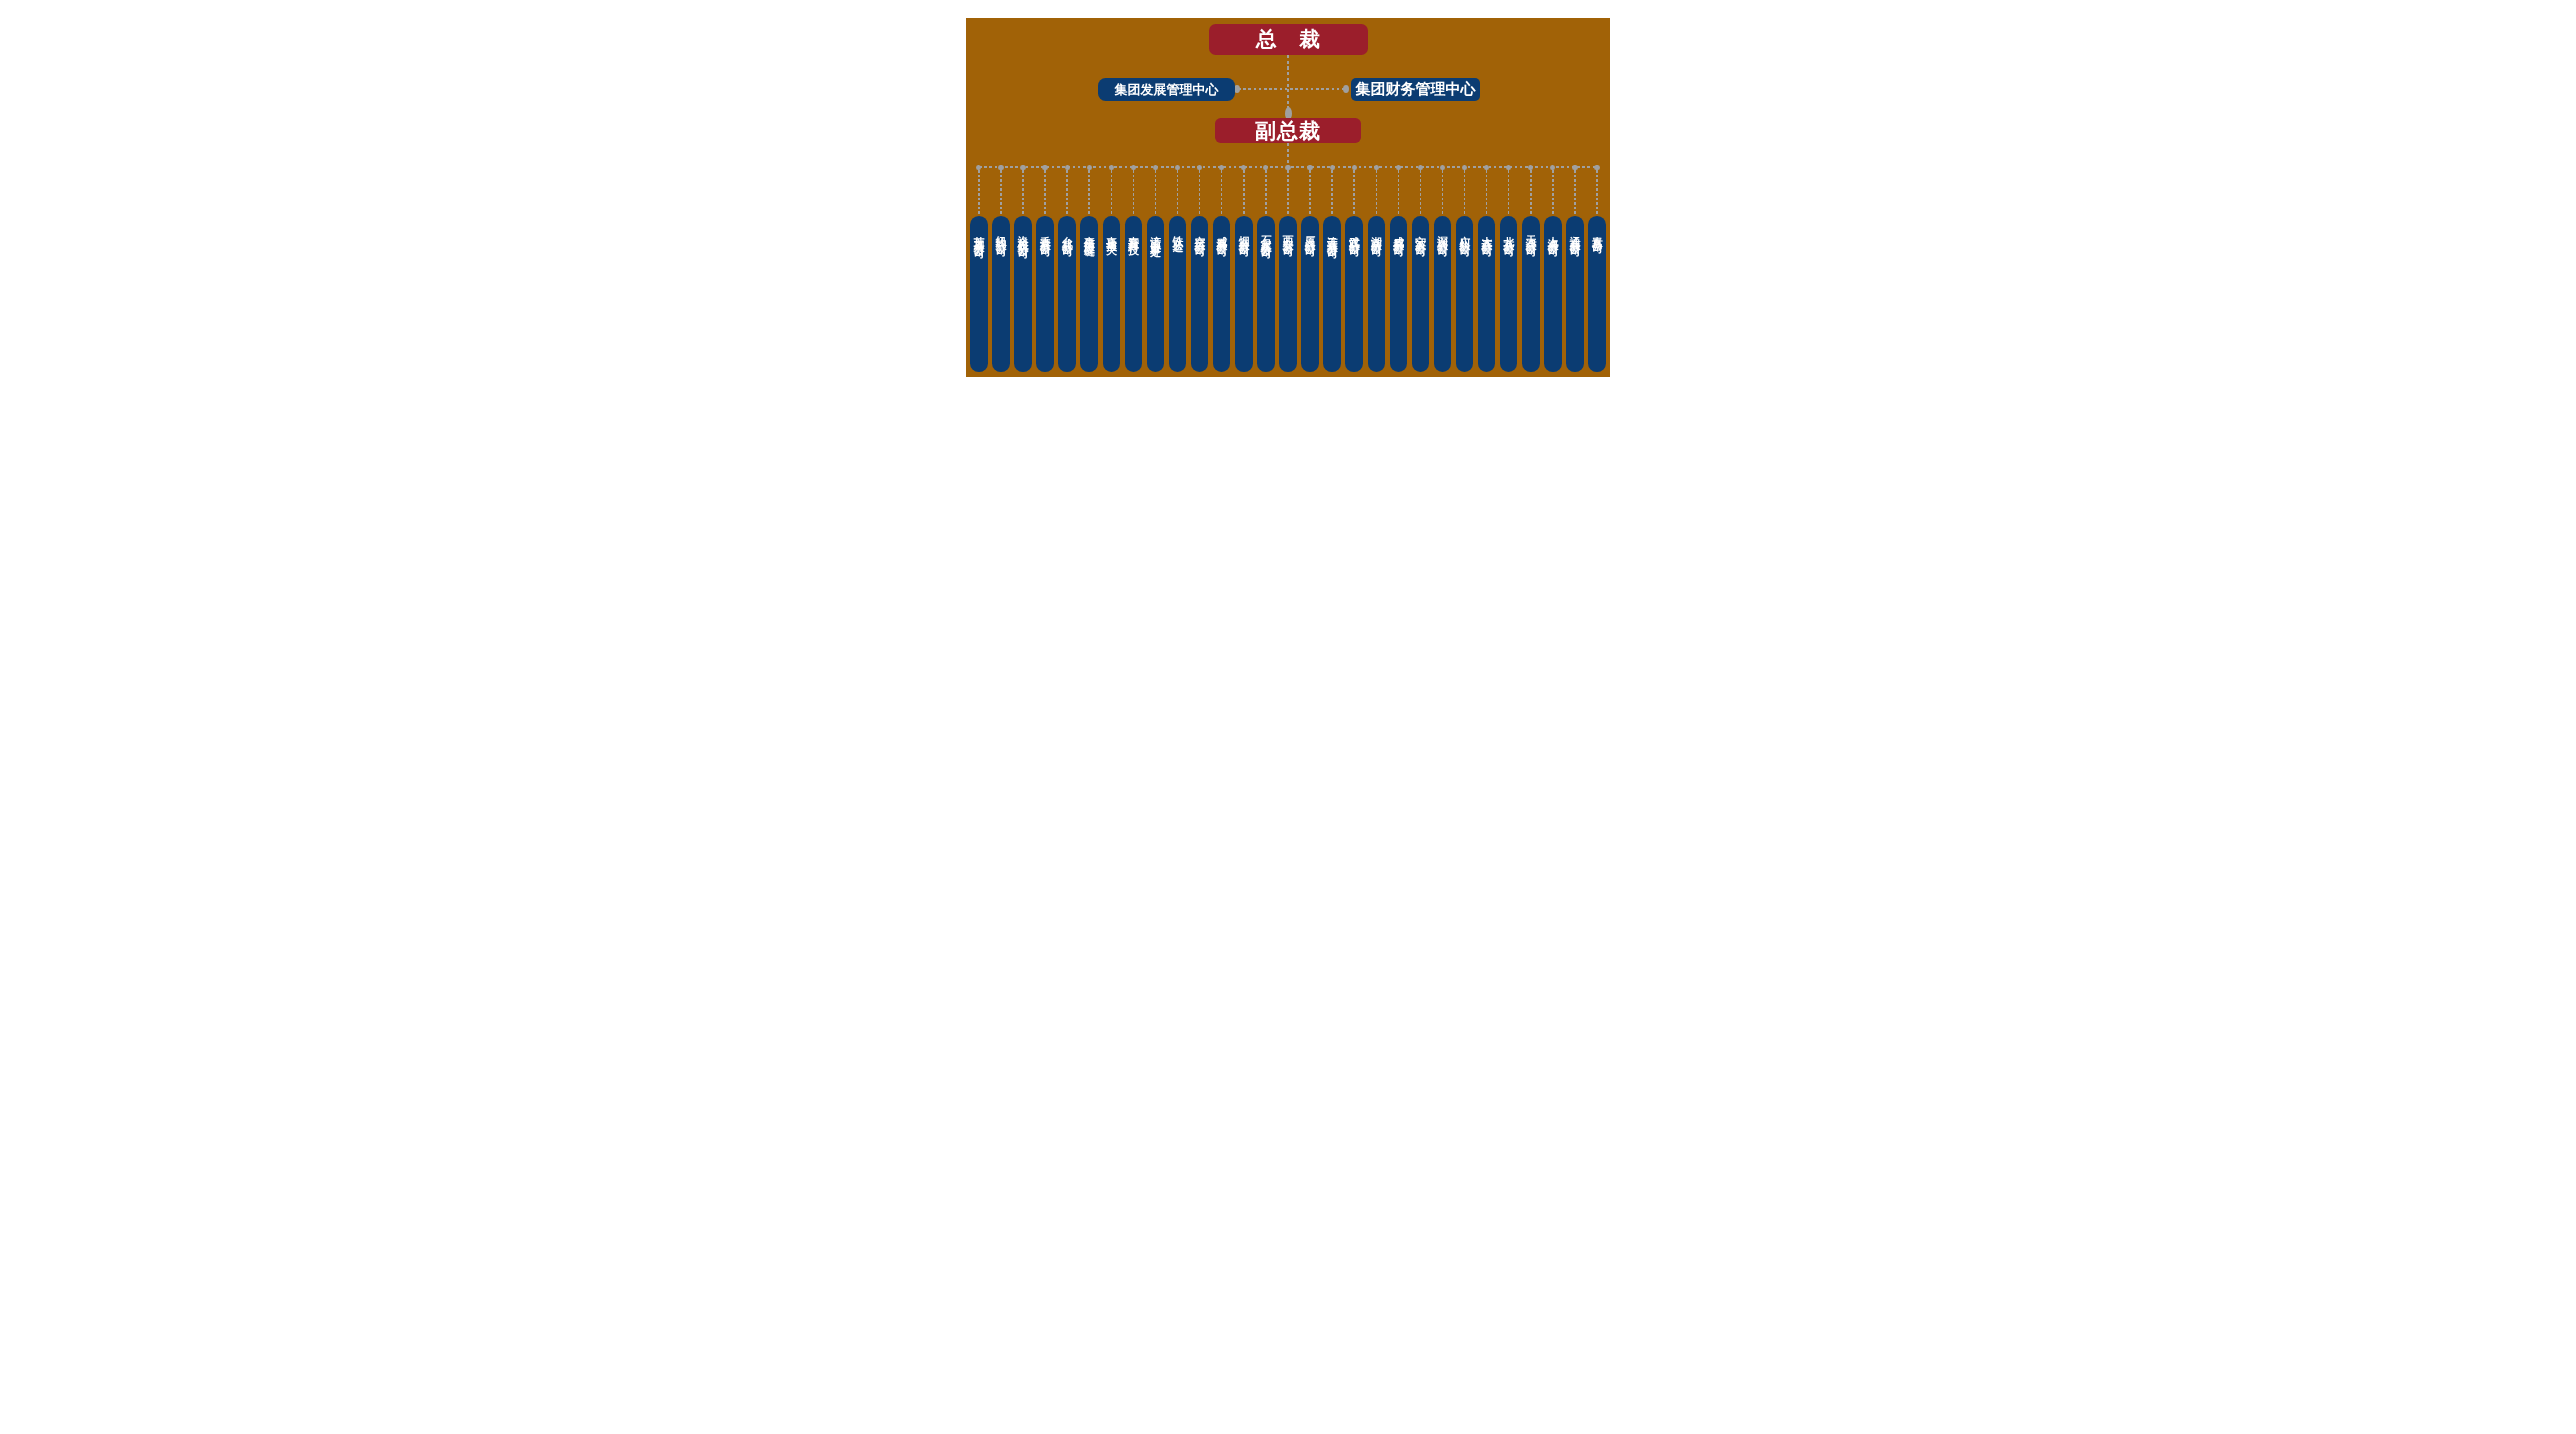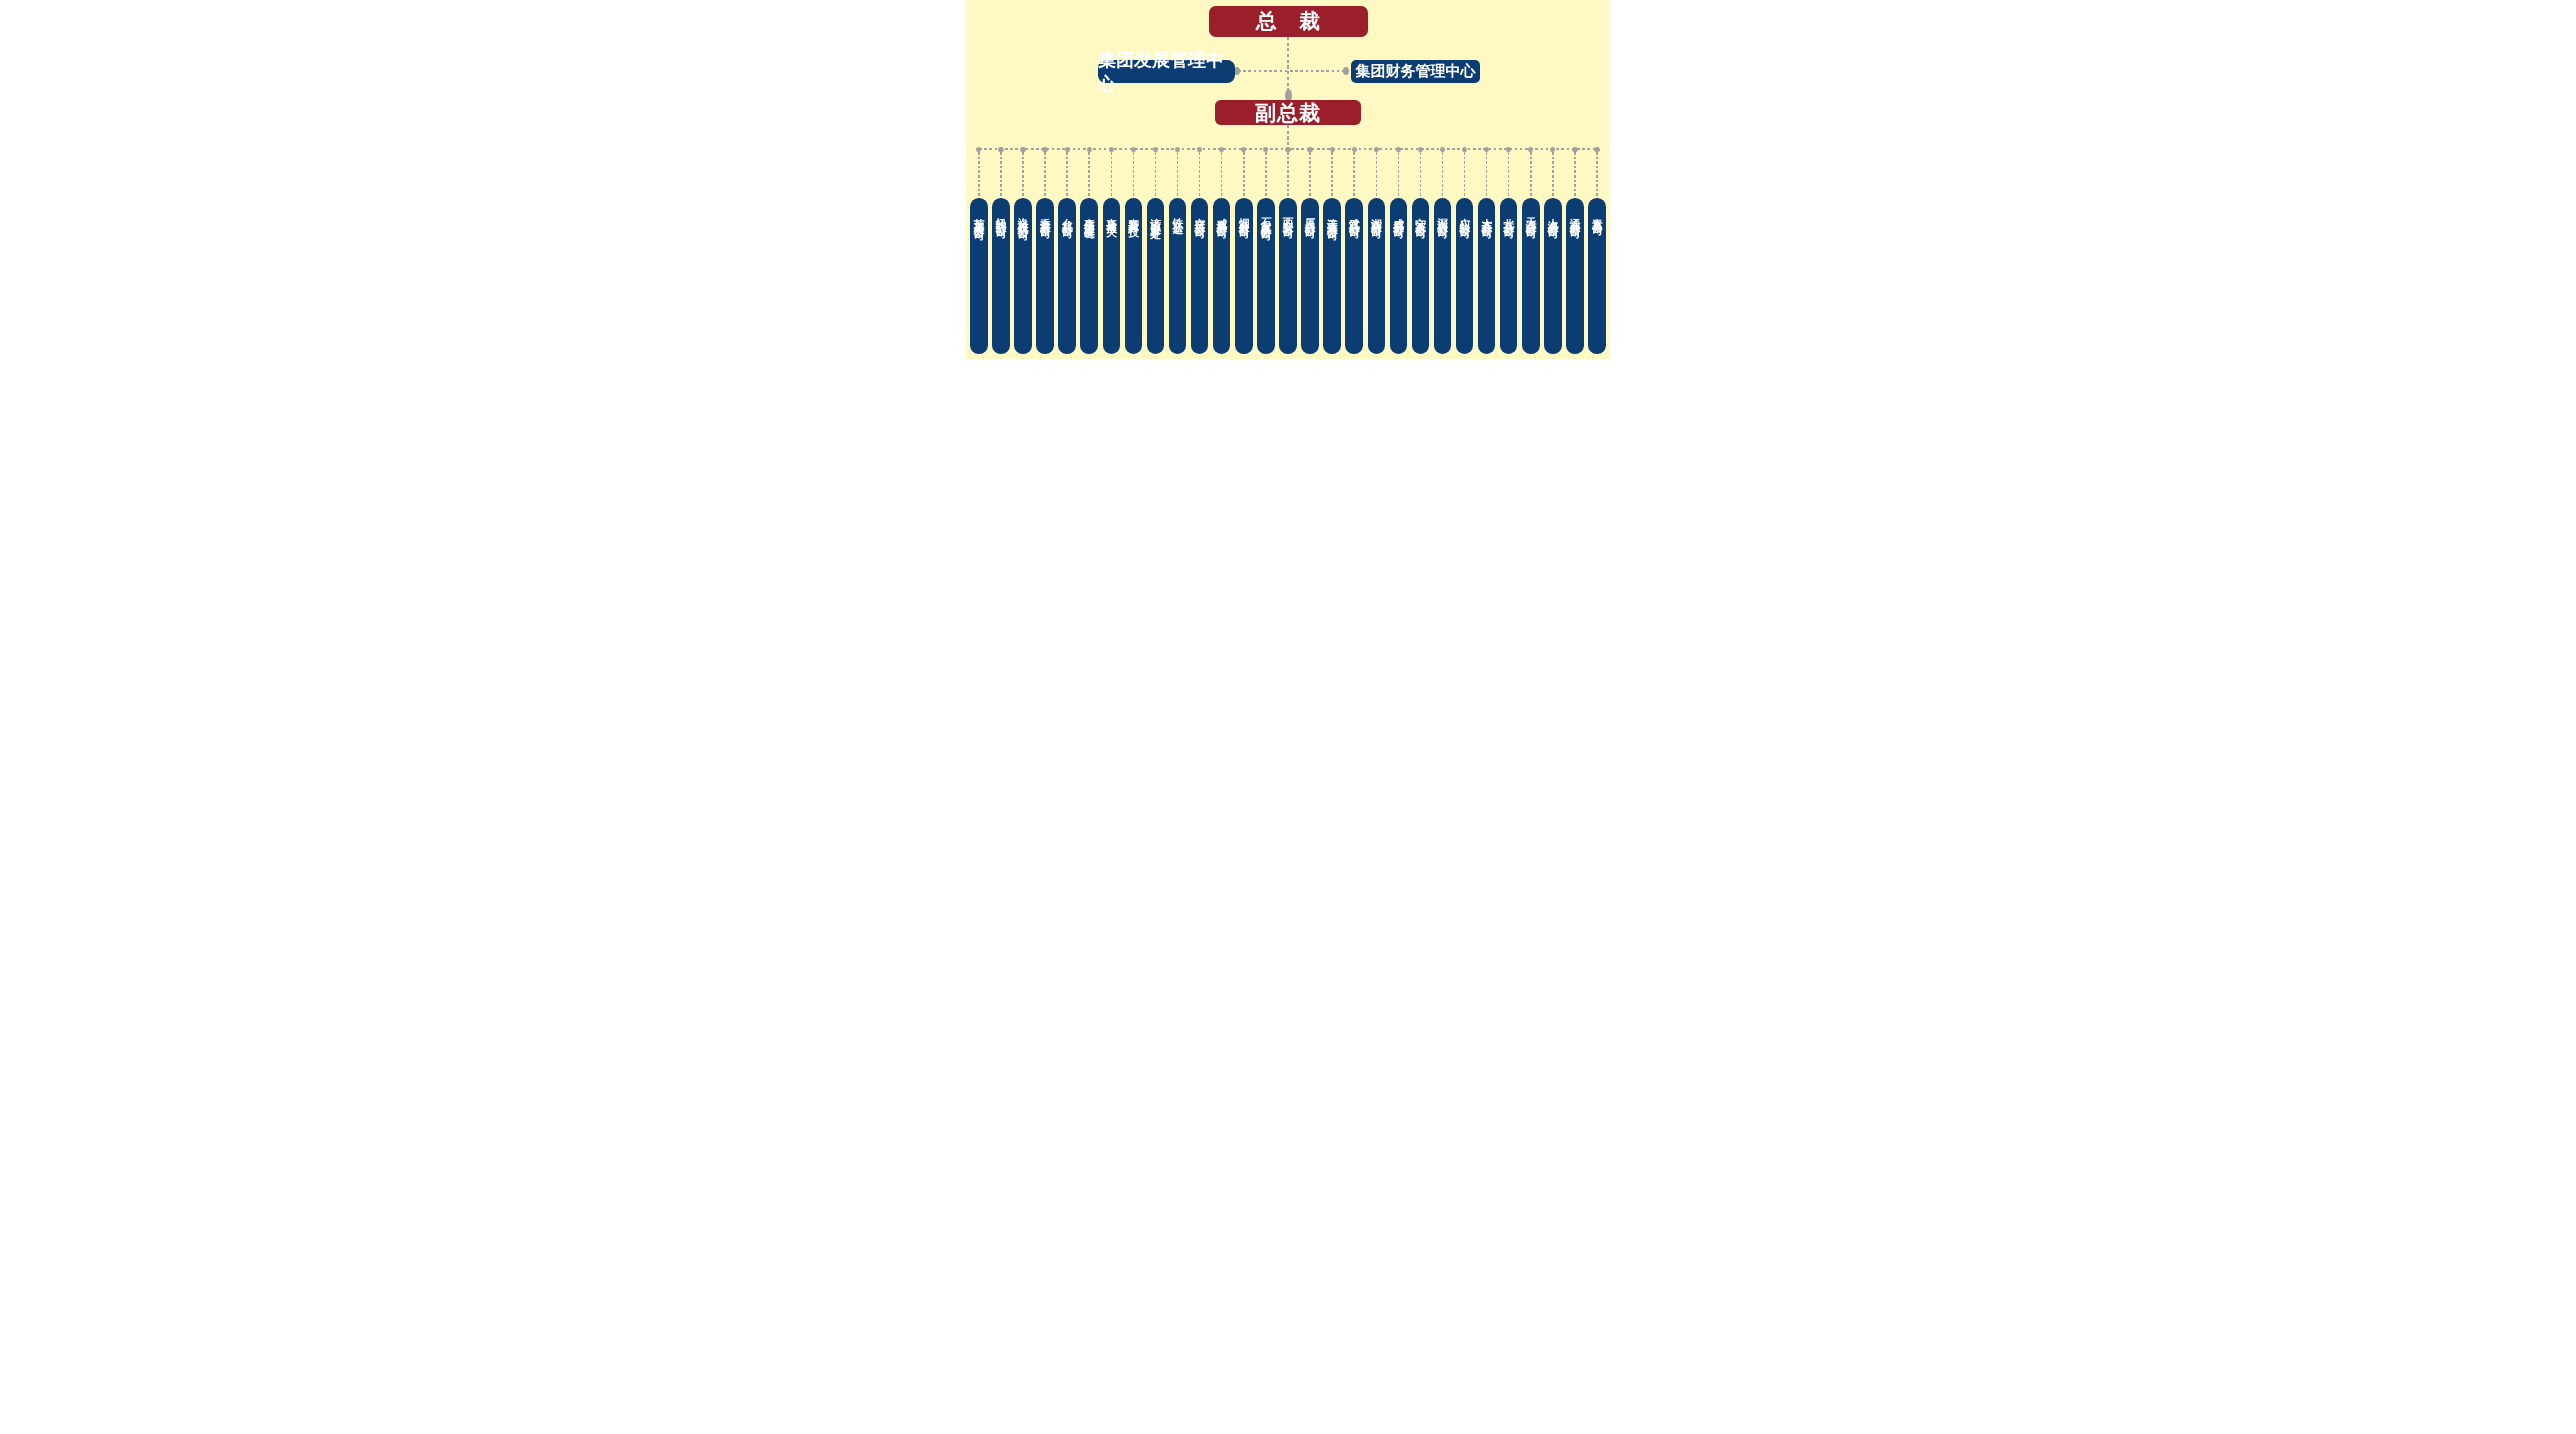--- a/index.html
+++ b/index.html
@@ -11,22 +11,22 @@
   html,body{
     margin:0;
     padding:0;
     background:#FFFFFF;
     font-family:"Liberation Sans","DejaVu Sans",sans-serif;
   }
   .stage{
     position:relative;
     width:644px;
     height:359px;
-    margin:0 auto;
-    background:#fef9c3;
+    margin:18px auto;
+    background:#a16207;
     overflow:hidden;
   }
   .box{
     position:absolute;
     display:flex;
     align-items:center;
     justify-content:center;
     color:var(--text);
     font-weight:bold;
     box-sizing:border-box;
@@ -41,21 +41,21 @@
   }
   .vp{
     left:249px; top:100px; width:146px; height:25px;
     border-radius:5.7px;
     font-size:21px;
     letter-spacing:1px;
   }
   .center-left{
     left:132px; top:60px; width:137px; height:23px;
     border-radius:7.7px;
-    font-size:18px;
+    font-size:13px;
   }
   .center-right{
     left:385px; top:60px; width:129px; height:23px;
     border-radius:5px;
     font-size:15px;
   }
   
   .vdash{
     position:absolute;
     width:1.5px;

